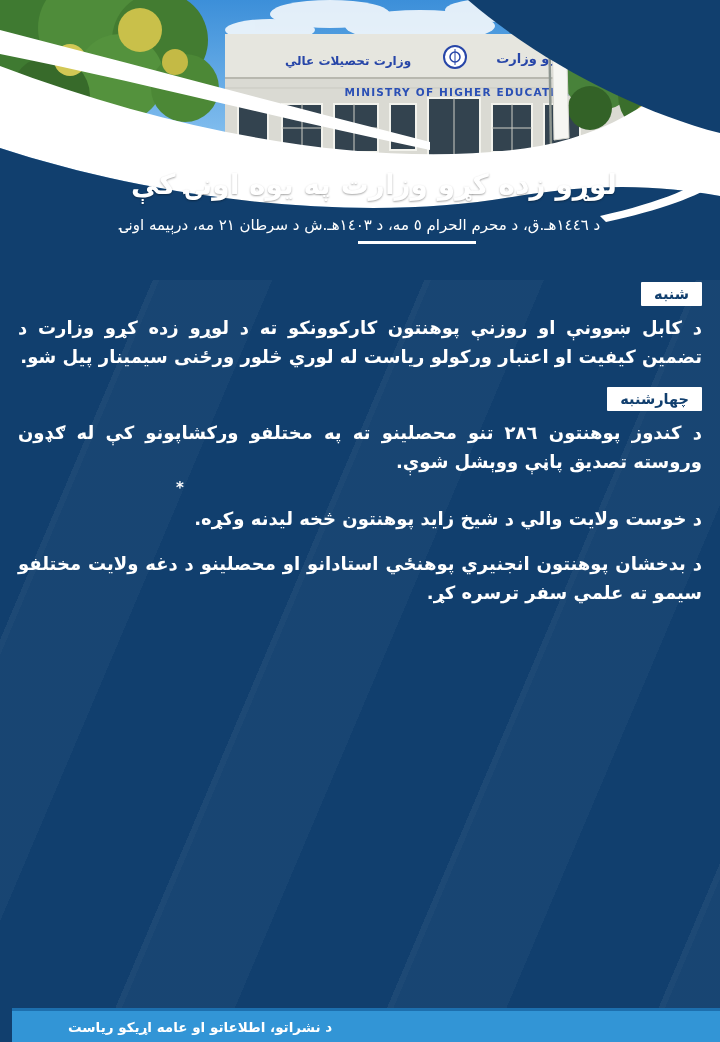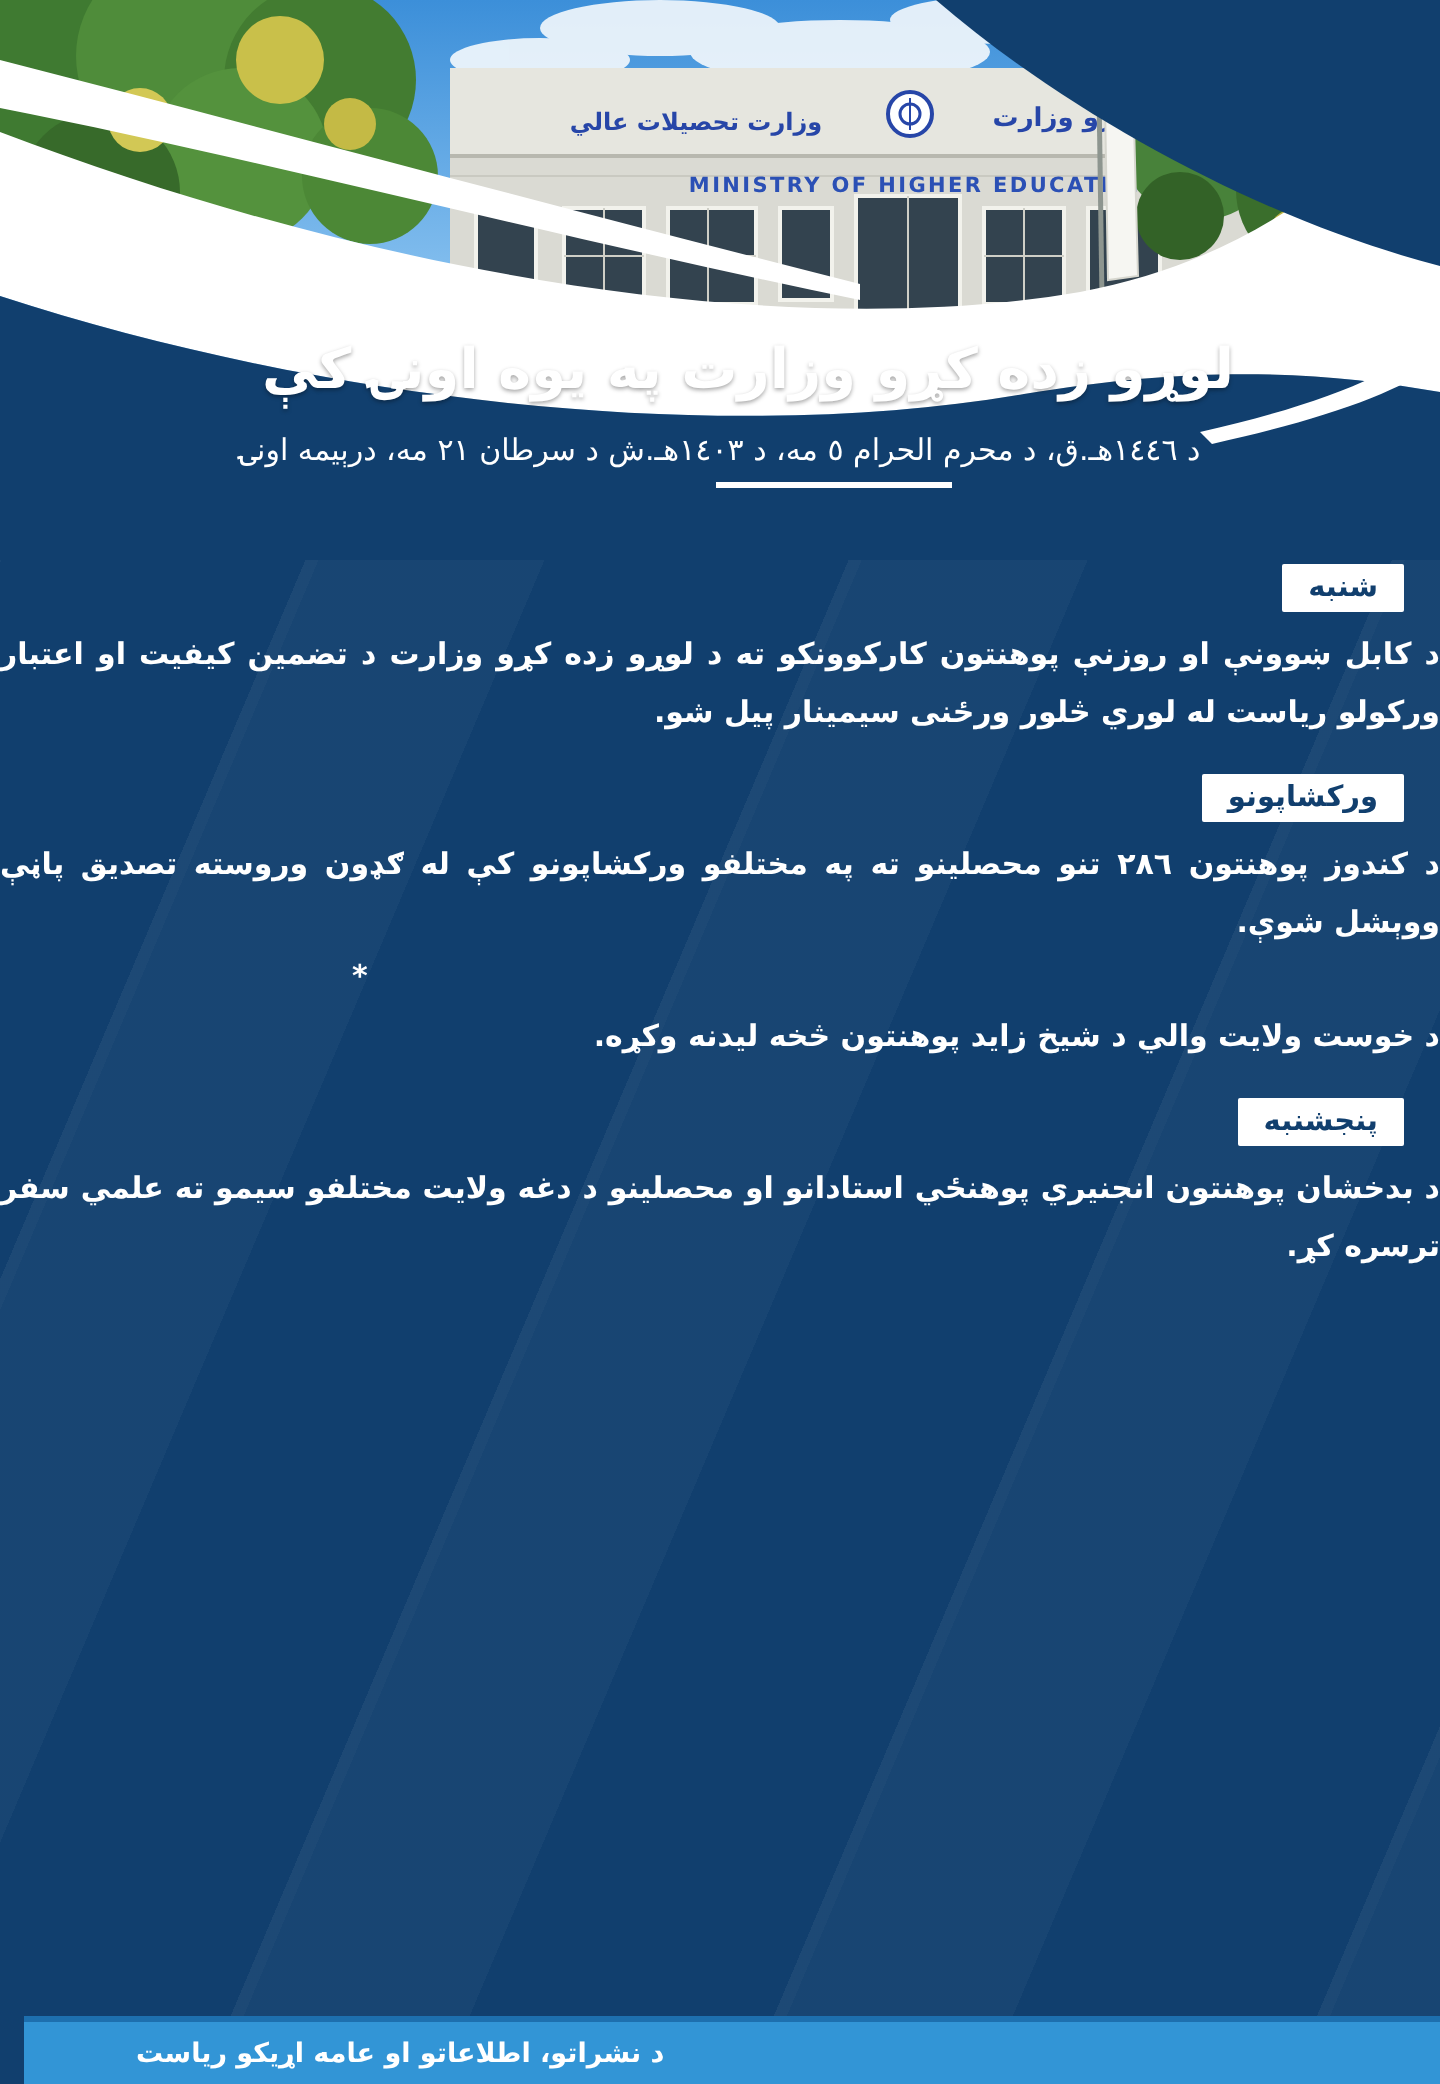--- a/index.html
+++ b/index.html
@@ -38,22 +38,22 @@
   .content { position:relative; z-index:4; padding-top:2px; }
   section { margin-bottom:16px; }
   .badge-row { direction:rtl; text-align:right; padding:0 18px; }
   .day-badge {
     display:inline-block; background:#ffffff; color:#113f6e;
     font-size:14.5px; font-weight:bold; line-height:20px;
     padding:2px 13px; border-radius:1px;
   }
   .news {
     direction:rtl; text-align:justify; color:#ffffff;
-    font-size:15px; font-weight:bold; line-height:29px;
-    padding:0 0; margin-top:7px;
+    font-size:18px; font-weight:bold; line-height:29px;
+    padding:0 18px; margin-top:7px;
   }
   .news-sep {
     color:#ffffff; font-size:15px; font-weight:bold;
     line-height:18px; padding-left:176px; margin-top:3px;
   }
 
   
   .footer {
     position:absolute; left:12px; bottom:0; width:720px; height:34px;
     background:#3295d6; border-top:3px solid #1d6fae; z-index:6;
@@ -181,28 +181,27 @@
 
     <section>
       <div class="badge-row"><span class="day-badge">شنبه</span></div>
       <p class="news">د کابل ښوونې او روزنې پوهنتون کارکوونکو ته د لوړو زده کړو وزارت د تضمین کیفیت او اعتبار ورکولو ریاست له لوري څلور ورځنی سیمینار پیل شو.</p>
     </section>
 
 
 
 
     <section>
-      <div class="badge-row"><span class="day-badge">ورکشاپونو</span></div>
+      <div class="badge-row"><span class="day-badge">چهارشنبه</span></div>
       <p class="news">د کندوز پوهنتون ٢٨٦ تنو محصلینو ته په مختلفو ورکشاپونو کې له ګډون وروسته تصدیق پاڼې ووېشل شوې.</p>
       <div class="news-sep">*</div>
       <p class="news">د خوست ولایت والي د شیخ زاید پوهنتون څخه لیدنه وکړه.</p>
     </section>
 
     <section>
-      <div class="badge-row"><span class="day-badge">پنجشنبه</span></div>
       <p class="news">د بدخشان پوهنتون انجنیري پوهنځي استادانو او محصلینو د دغه ولایت مختلفو سیمو ته علمي سفر ترسره کړ.</p>
     </section>
 
   </div>
 
   <div class="footer">
     <span class="footer-text">د نشراتو، اطلاعاتو او عامه اړیکو ریاست</span>
   </div>
 
 </div>

